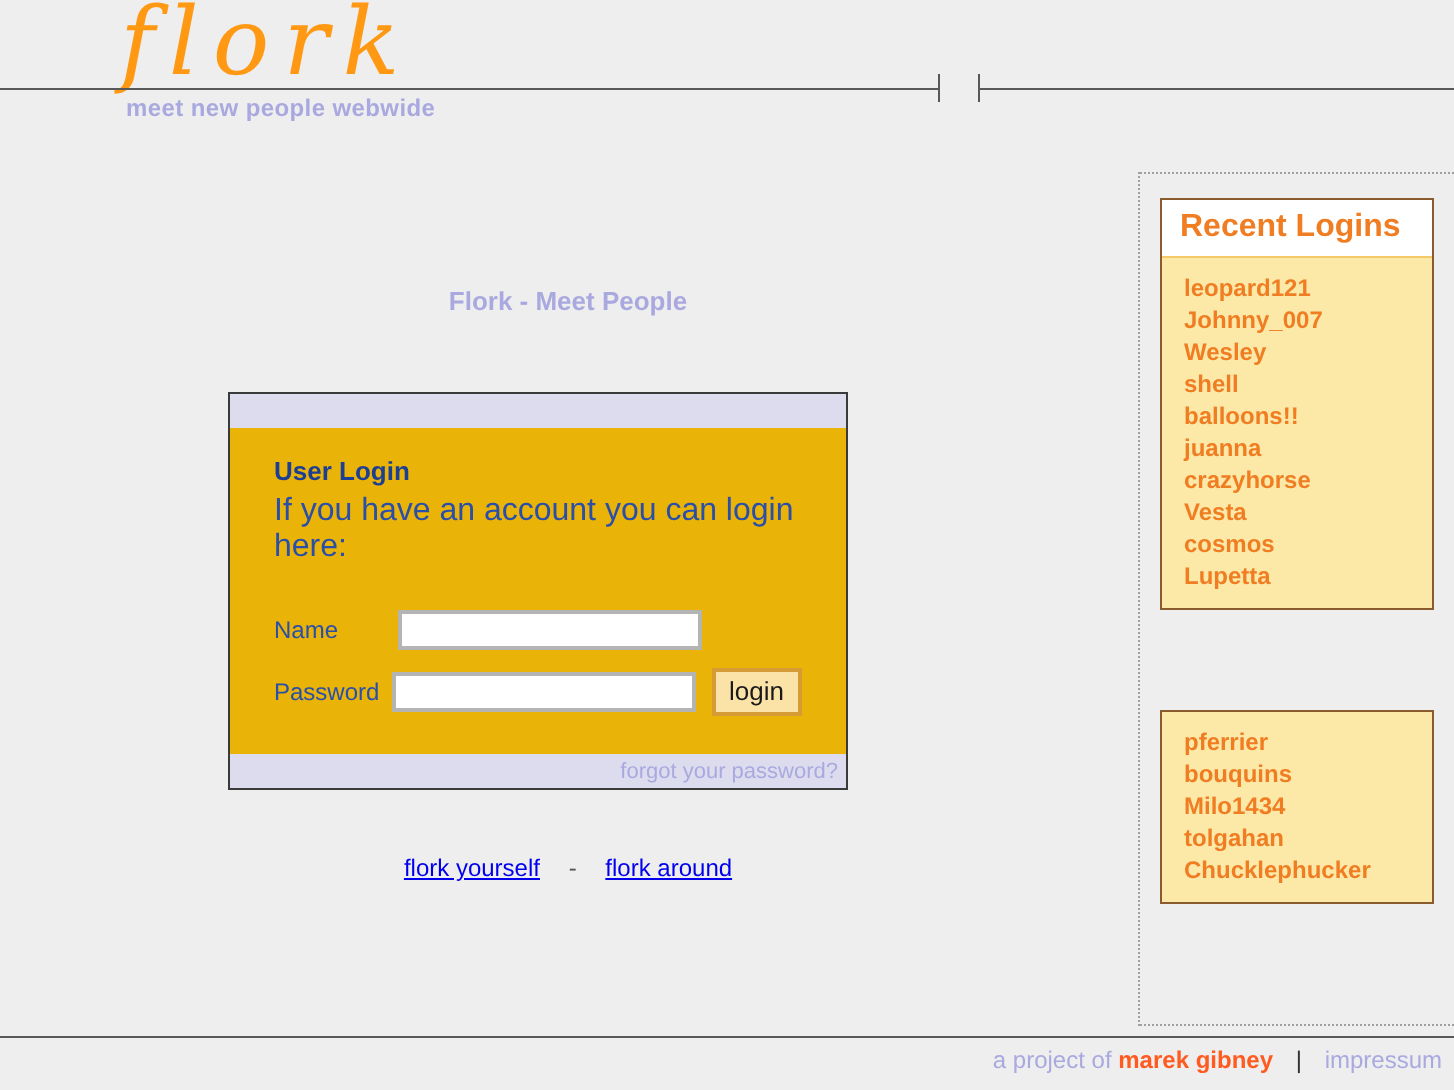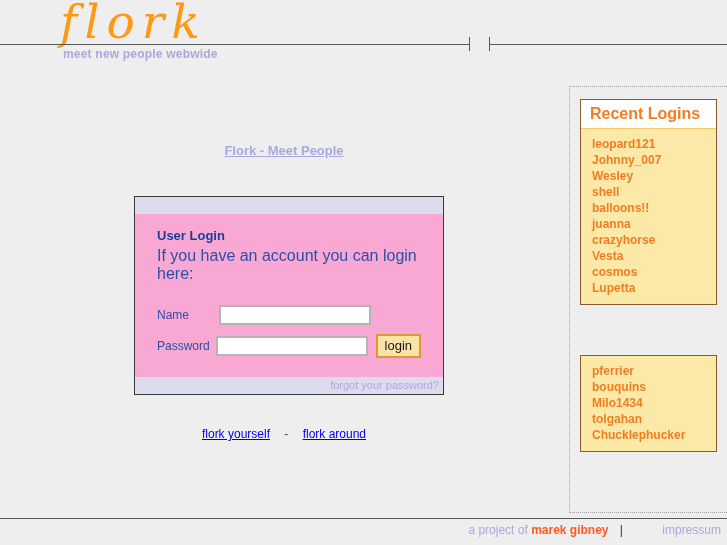--- a/index.html
+++ b/index.html
@@ -68,31 +68,30 @@
 
   
   #page-title {
     position: absolute;
     left: 0; top: 143px;
     width: 568px;
     text-align: center;
     font-size: 13px;
     font-weight: bold;
     color: #a9a9e0;
-    text-decoration: underline;
   }
 
   
   #login-box {
     position: absolute;
-    left: 134px;
+    left: 114px;
     top: 196px;
     width: 308px;
     border: 1px solid #3a3a3a;
-    background: #f9a8d4;
+    background: #eab308;
   }
   .lbox-bar {
     background: #dddcee;
     height: 17px;
   }
   .lbox-body {
     padding: 14px 22px 10px 22px;
   }
   #login-heading {
     font-size: 13px;
@@ -237,21 +236,20 @@
     font-weight: bold;
     text-decoration: none;
   }
   #footer .footer-sep {
     color: #333333;
     padding: 0 8px;
   }
   #footer .impressum {
     color: #a9a9e0;
     text-decoration: none;
-    margin-left: 28px;
   }
 </style>
 </head>
 <body>
 
 <div id="header">
   <div id="logo">flork</div>
   <div id="tagline">meet new people webwide</div>
   <div class="hrule" id="hrule-left"></div>
   <div class="tick" id="tick-left"></div>

